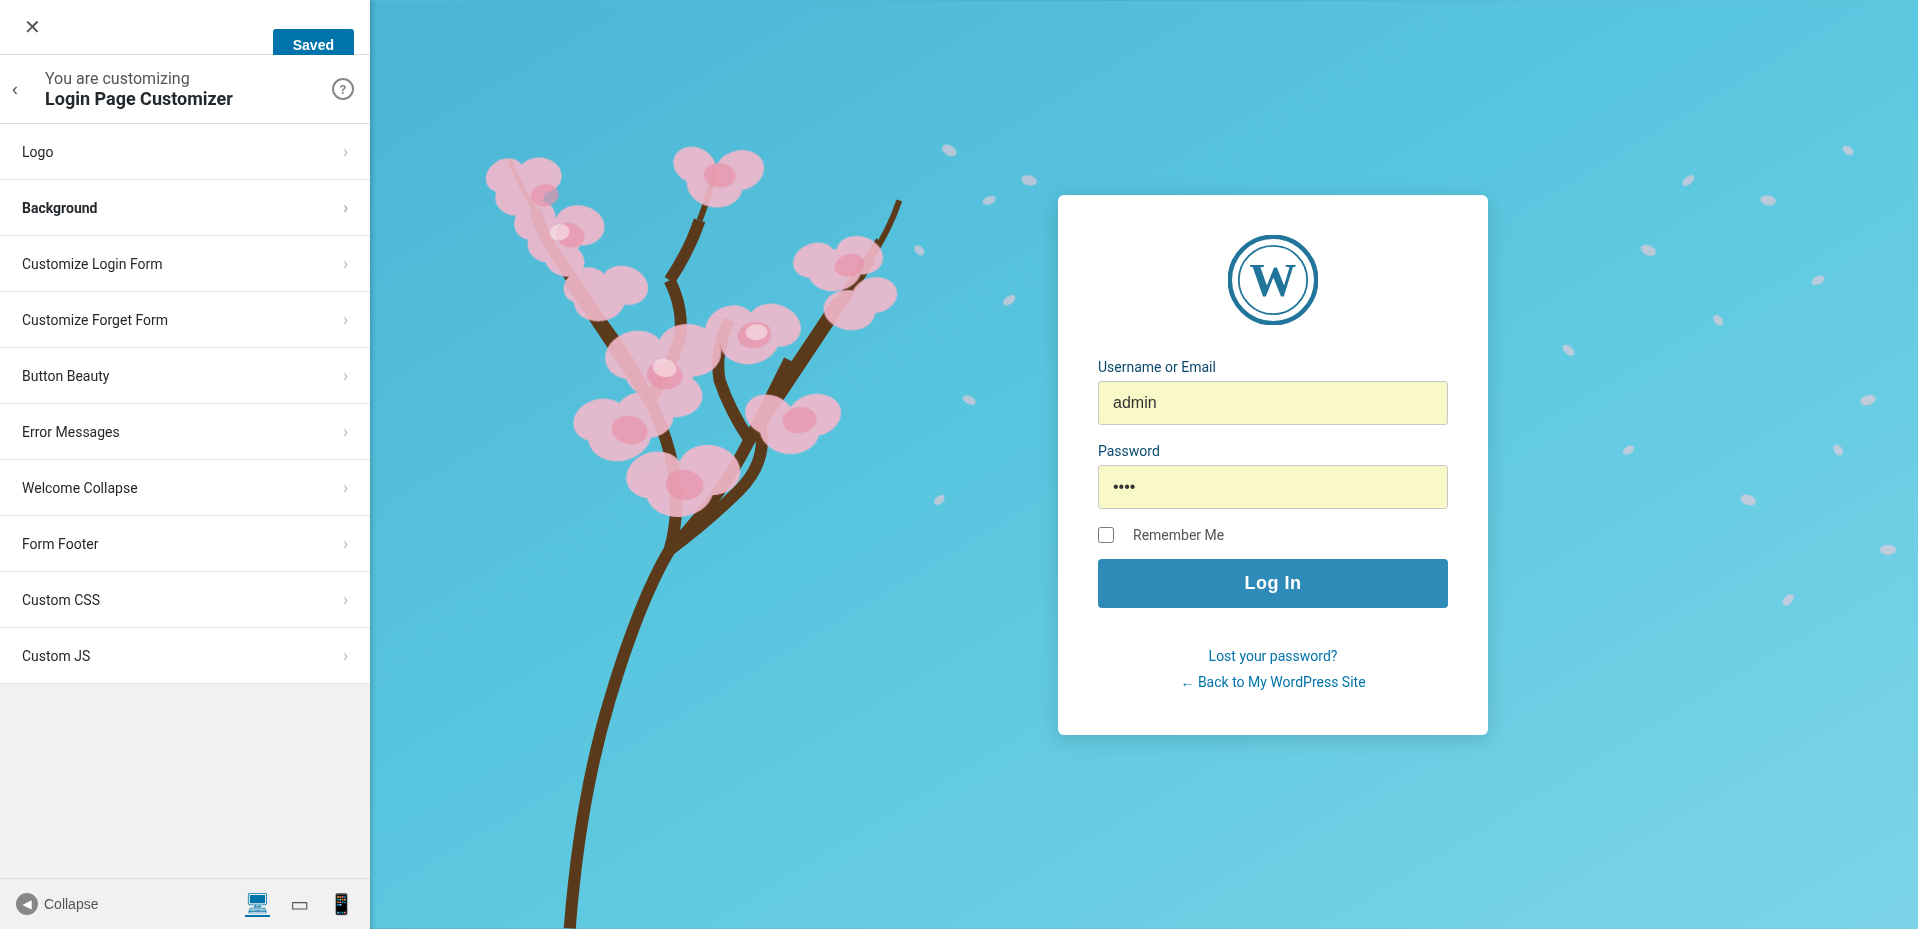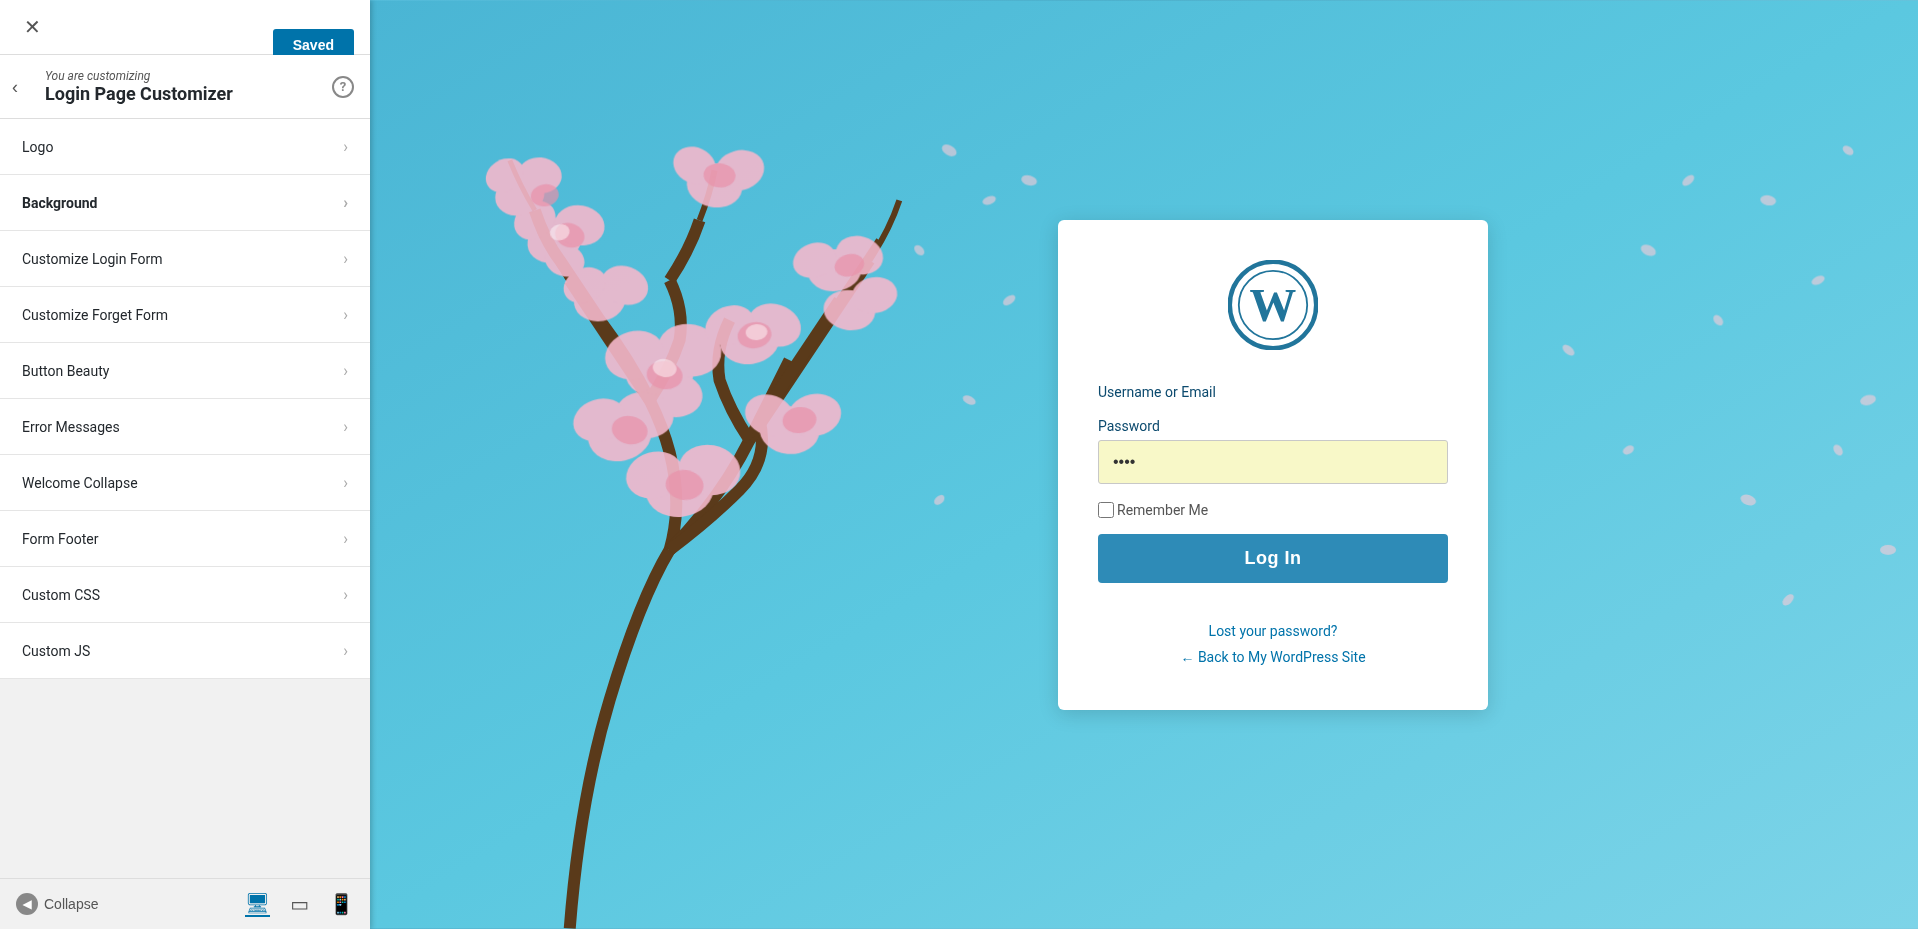--- a/index.html
+++ b/index.html
@@ -68,23 +68,22 @@
       top: 50%;
       transform: translateY(-50%);
     }
 
     .panel-header-text {
       display: flex;
       flex-direction: column;
     }
 
     .customizing-label {
-      font-size: 12px;
+      font-size: 16px;
       color: #555;
-      font-style: italic;
     }
 
     .page-title {
       font-size: 18px;
       font-weight: 700;
       color: #23282d;
     }
 
     .help-icon {
       margin-left: auto;
@@ -245,21 +244,21 @@
       border-radius: 3px;
       font-size: 16px;
       background: #f8f8c8;
       color: #333;
       outline: none;
     }
 
     .remember-row {
       display: flex;
       align-items: center;
-      gap: 3px;
+      gap: 19px;
       margin-bottom: 16px;
     }
 
     .remember-checkbox {
       width: 16px;
       height: 16px;
       border: 1px solid #aaa;
       cursor: pointer;
     }
 
@@ -506,20 +505,21 @@
         <svg class="wp-logo" viewBox="0 0 100 100" xmlns="http://www.w3.org/2000/svg">
           <circle cx="50" cy="50" r="48" fill="none" stroke="#21759b" stroke-width="5"></circle>
           <circle cx="50" cy="50" r="38" fill="none" stroke="#21759b" stroke-width="2"></circle>
 
           <text x="50" y="68" text-anchor="middle" font-family="Georgia, serif" font-size="52" font-weight="bold" fill="#21759b">W</text>
         </svg>
       </div>
 
       <div class="form-group">
         <label class="form-label">Username or Email</label>
+        <input class="form-input" type="text" value="admin" style="">
       </div>
 
       <div class="form-group">
         <label class="form-label">Password</label>
         <input class="form-input" type="password" value="1234" style="">
       </div>
 
       <div class="remember-row">
         <input type="checkbox" class="remember-checkbox" style="">
         <span class="remember-label">Remember Me</span>

